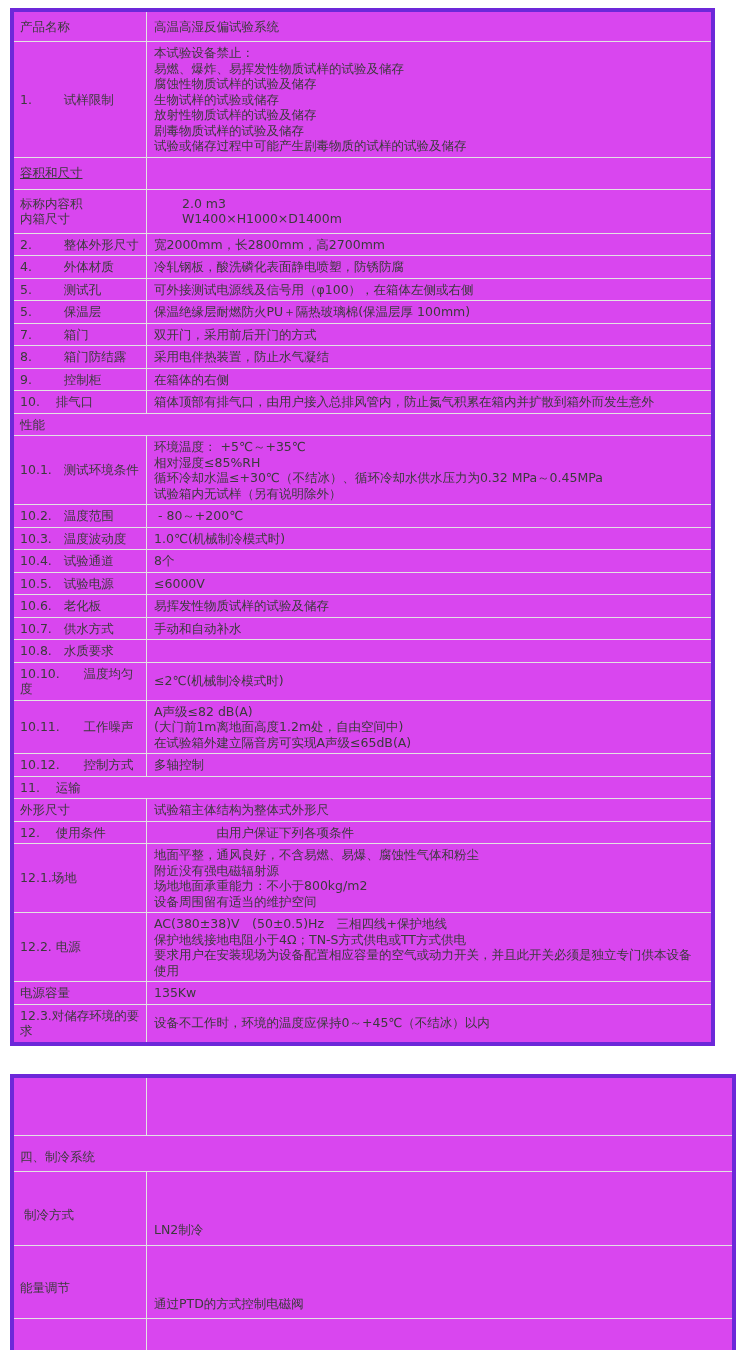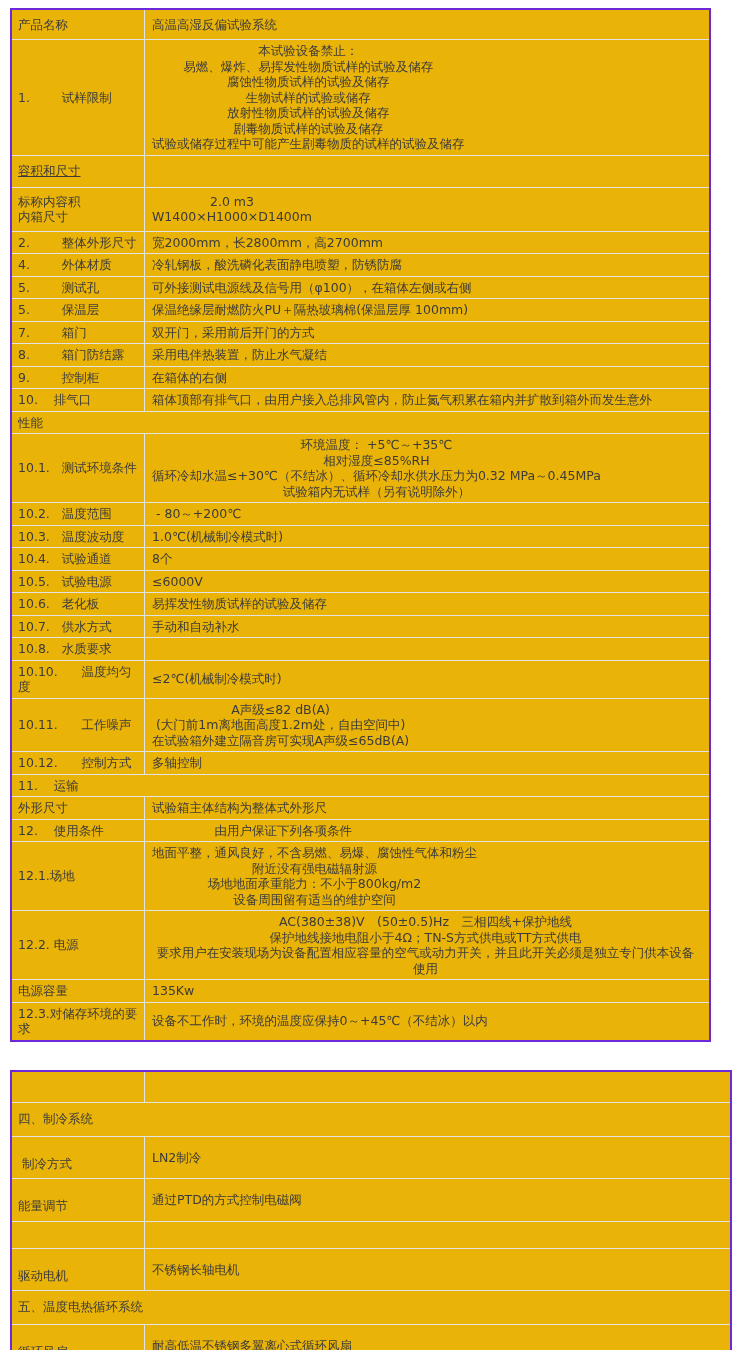--- a/index.html
+++ b/index.html
@@ -4,42 +4,42 @@
 <style>
   html,body{margin:0;padding:0;background:#ffffff;}
   body{
     width:750px;height:1350px;
     font-family:"DejaVu Sans","Liberation Sans",sans-serif;
     font-size:12.5px;color:#3b3b3b;
     -webkit-font-smoothing:antialiased;
   }
   .page{padding:8px 0 0 10px;}
   .spec-table{
-    border:2px solid #6d28d9;
-    background:#eab308;
+    border:4px solid #6d28d9;
+    background:#d946ef;
   }
   .table-1{width:697px;}
   .table-2{width:718px;margin-top:28px;}
   .t-row{display:flex;border-bottom:1px solid #e3e3e3;}
   .t-row:last-child{border-bottom:none;}
   .t-cell{
     display:flex;align-items:center;
     white-space:pre-wrap;line-height:15.5px;
     box-sizing:border-box;word-break:break-all;
   }
   .t-label{
     flex:0 0 133px;max-width:133px;
     padding:3px 4px 3px 6px;
     border-right:1px solid #e3e3e3;
   }
-  .t-value{flex:1;padding:3px 10px 3px 7px;text-align:center;}
+  .t-value{flex:1;padding:3px 10px 3px 7px;}
   .t-span{flex:1;padding:3px 8px 3px 6px;}
   .table-2 .t-label{padding-top:19px;padding-bottom:7px;}
-  .table-2 .t-value{padding-top:7px;padding-bottom:7px;}
-  .table-2 .t-span{padding-top:6px;padding-bottom:7px;}
+  .table-2 .t-value{padding-top:7px;padding-bottom:7px;margin-top:43px;}
+  .table-2 .t-span{padding-top:13px;padding-bottom:7px;}
 </style>
 </head>
 <body>
 
 <div class="page">
   <div class="spec-table table-1">
       <div class="t-row" style="min-height: 29px;">
         <div class="t-cell t-label">产品名称</div>
         <div class="t-cell t-value">高温高湿反偏试验系统</div>
       </div>
@@ -50,21 +50,21 @@
 腐蚀性物质试样的试验及储存
 生物试样的试验或储存
 放射性物质试样的试验及储存
 剧毒物质试样的试验及储存
 试验或储存过程中可能产生剧毒物质的试样的试验及储存</div>
       </div>
       <div class="t-row" style="min-height: 31px; text-decoration: underline;">
         <div class="t-cell t-label">容积和尺寸</div>
         <div class="t-cell t-value"></div>
       </div>
-      <div class="t-row" style="min-height: 43px;">
+      <div class="t-row" style="min-height: 43px; gap: 28px;">
         <div class="t-cell t-label">标称内容积
 内箱尺寸</div>
         <div class="t-cell t-value">2.0 m3
 W1400×H1000×D1400m</div>
       </div>
       <div class="t-row">
         <div class="t-cell t-label">2.        整体外形尺寸</div>
         <div class="t-cell t-value">宽2000mm，长2800mm，高2700mm</div>
       </div>
       <div class="t-row">

